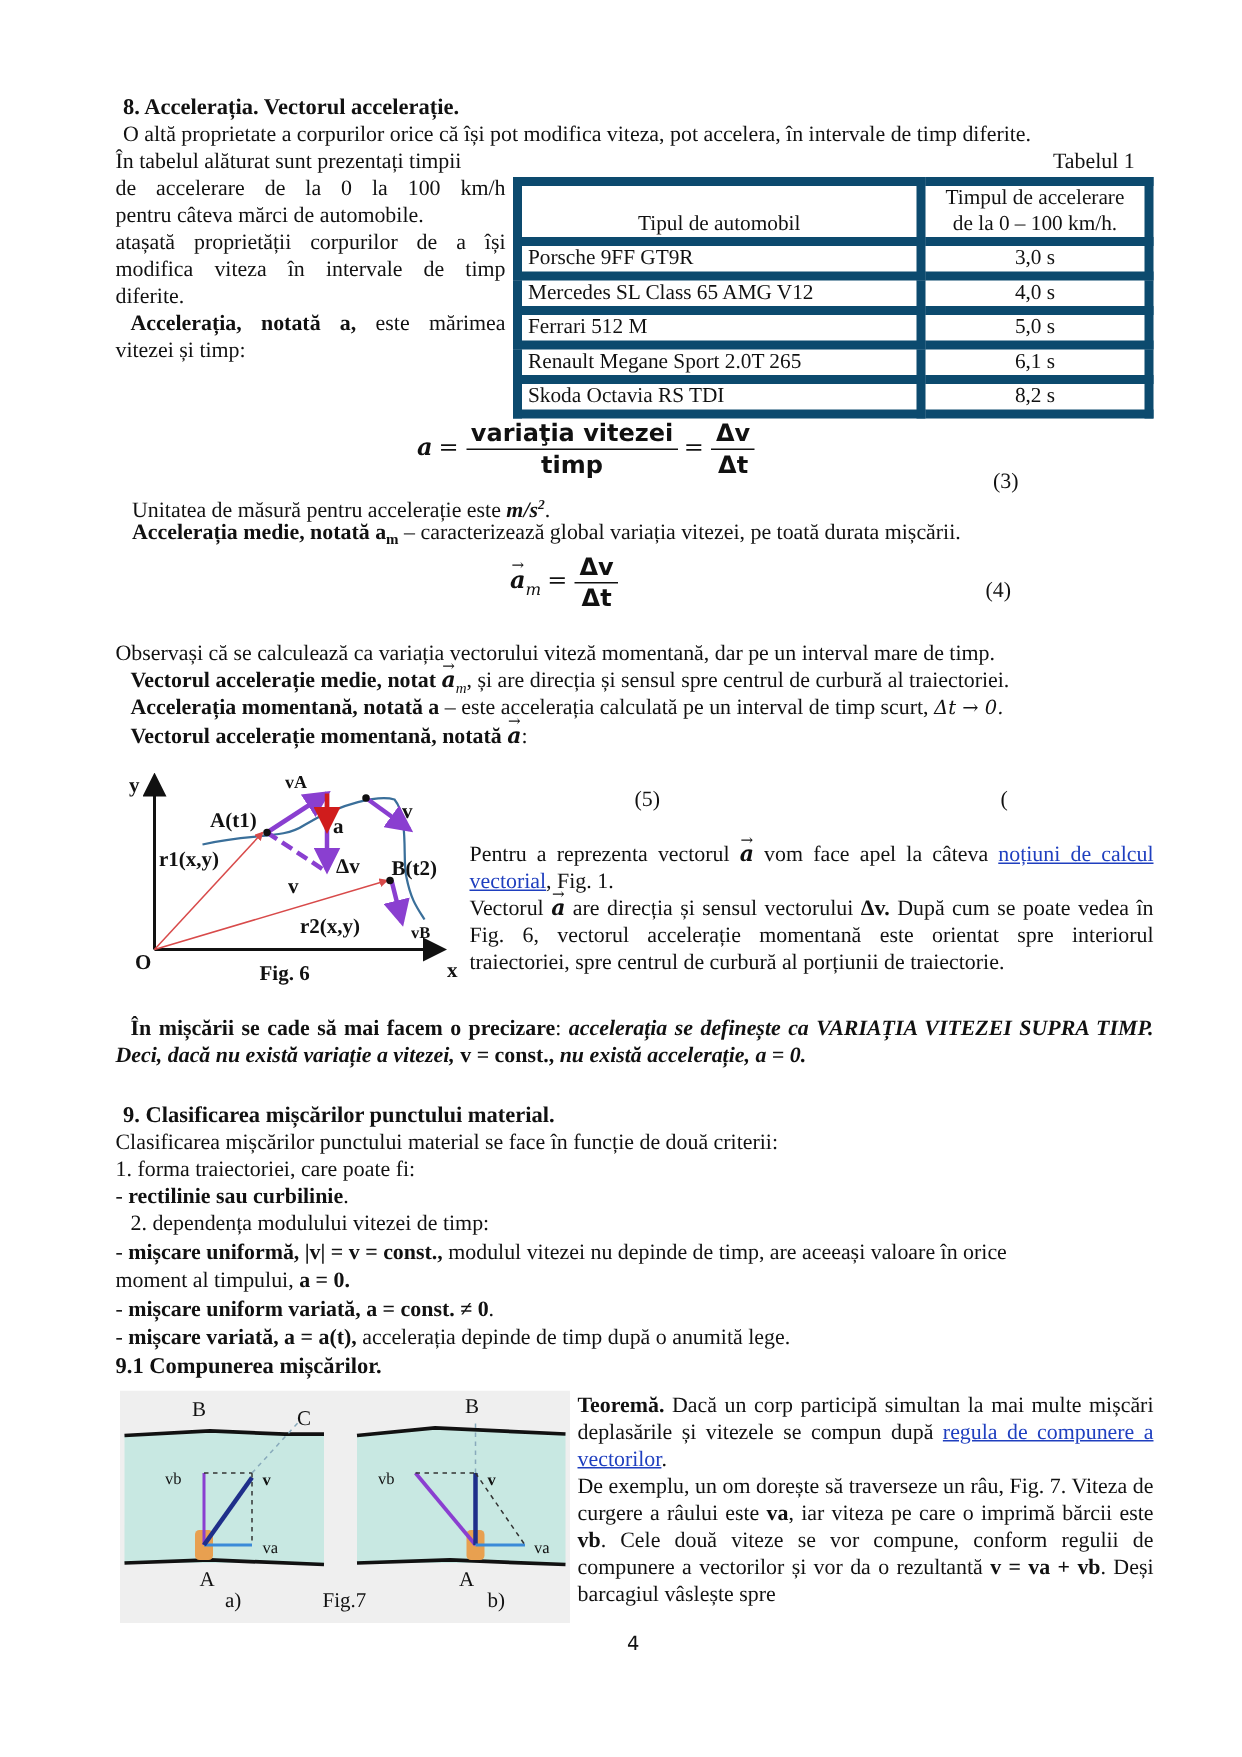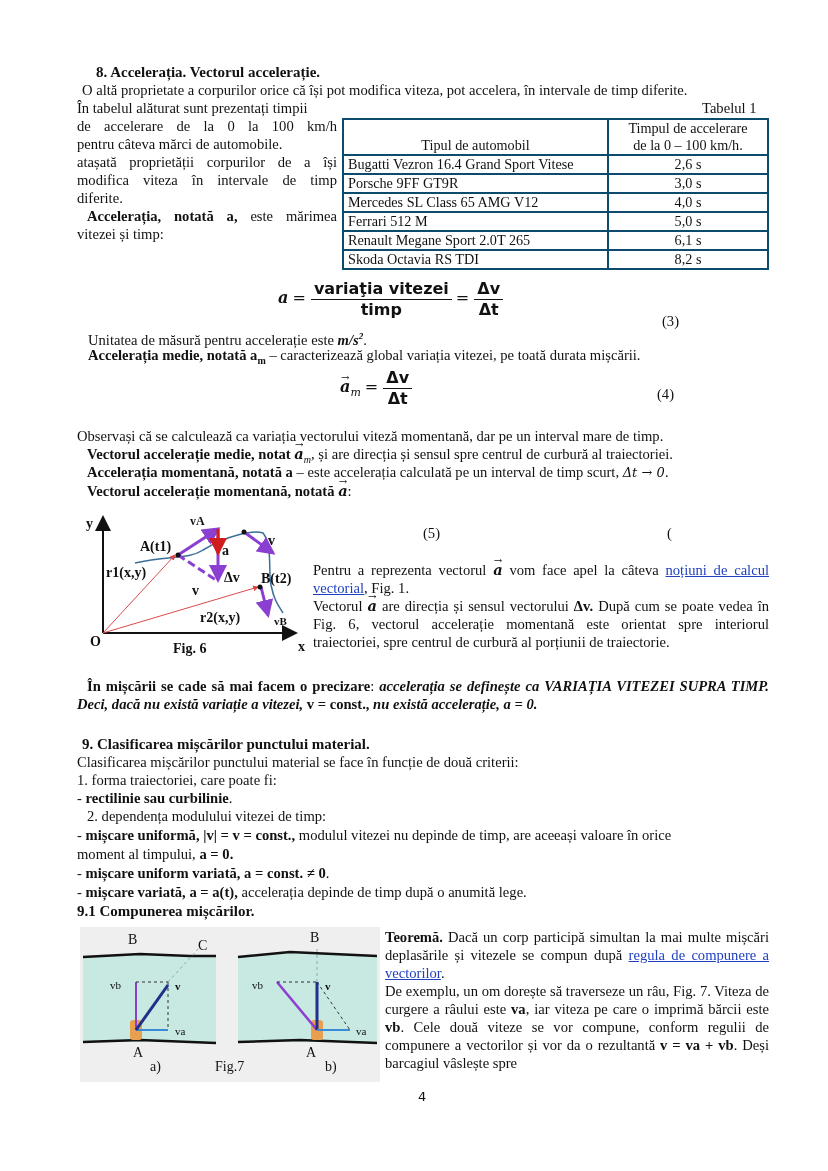--- a/index.html
+++ b/index.html
@@ -6,34 +6,34 @@
   body { width: 828px; height: 1171px; position: relative; overflow: hidden;
          font-family: "Liberation Serif", serif; color: #111; font-size: 14.6px; line-height: 18px; }
   .abs { position: absolute; }
   .b { font-weight: bold; }
   .i { font-style: italic; }
   .bi { font-weight: bold; font-style: italic; }
   .just { text-align: justify; text-align-last: justify; }
   .just-last { text-align: justify; }
   a.link { color: #1f3fbf; text-decoration: underline; }
   table.t1 { border-collapse: collapse; font-size: 14.2px; line-height: 17px; }
-  table.t1 td { border: 2px solid #0c4a6e; padding: 0 4px; height: 17px; }
+  table.t1 td { border: 6px solid #0c4a6e; padding: 0 4px; height: 17px; }
   table.t1 td.c { text-align: center; }
   .frac { display: inline-flex; flex-direction: column; align-items: center; vertical-align: middle; }
   .frac .num { border-bottom: 1.5px solid #111; padding: 0 3px; }
   .frac .den { padding: 0 3px; }
   .math { font-family: "DejaVu Serif", serif; }
   .sans-b { font-family: "DejaVu Sans", sans-serif; font-weight: bold; }
   .vec { position: relative; display: inline-block; }
   .vec::before { content: "\2192"; position: absolute; top: -9px; left: 0; right: 0; text-align: center; font-size: 10px; font-weight: normal; }
 </style>
 </head>
 <body>
 
-<div class="abs b" style="left:96px; top:63px; font-size:15px;">8. Accelerația. Vectorul accelerație.</div>
+<div class="abs b" style="left:82px; top:63px; font-size:15px;">8. Accelerația. Vectorul accelerație.</div>
 <div class="abs" style="left:82px; top:81px; width:690px;">O altă proprietate a corpurilor orice că își pot modifica viteza, pot accelera, în intervale de timp diferite.</div>
 <div class="abs" style="left:77px; top:99px;">În tabelul alăturat sunt prezentați  timpii</div>
 <div class="abs" style="left:702px; top:99px;">Tabelul 1</div>
 
 <div class="abs" style="left:77px; top:117px; width:260px;">
   <div class="just">de accelerare de la 0 la 100 km/h</div>
   <div>pentru câteva mărci de automobile.</div>
   <div class="just">atașată proprietății corpurilor de a își</div>
   <div class="just">modifica viteza în intervale de timp</div>
   <div>diferite.</div>
@@ -43,24 +43,20 @@
 
 <table class="t1 abs" style="left:342px; top:118px; width:427px;">
   <tbody>
       <tr>
     <td class="c" style="width:255px; vertical-align:bottom; height:34px;">Tipul de automobil</td>
     <td class="c">
           <div>Timpul de accelerare</div>
           <div>de la  0 – 100 km/h.</div>
         </td>
   </tr>
-  <tr>
-        <td>Bugatti Vezron 16.4 Grand Sport Vitese</td>
-        <td class="c">2,6 s</td>
-      </tr>
   <tr>
         <td>Porsche 9FF GT9R</td>
         <td class="c">3,0 s</td>
       </tr>
   <tr>
         <td>Mercedes SL Class 65 AMG V12</td>
         <td class="c">4,0 s</td>
       </tr>
   <tr>
         <td>Ferrari 512 M</td>

